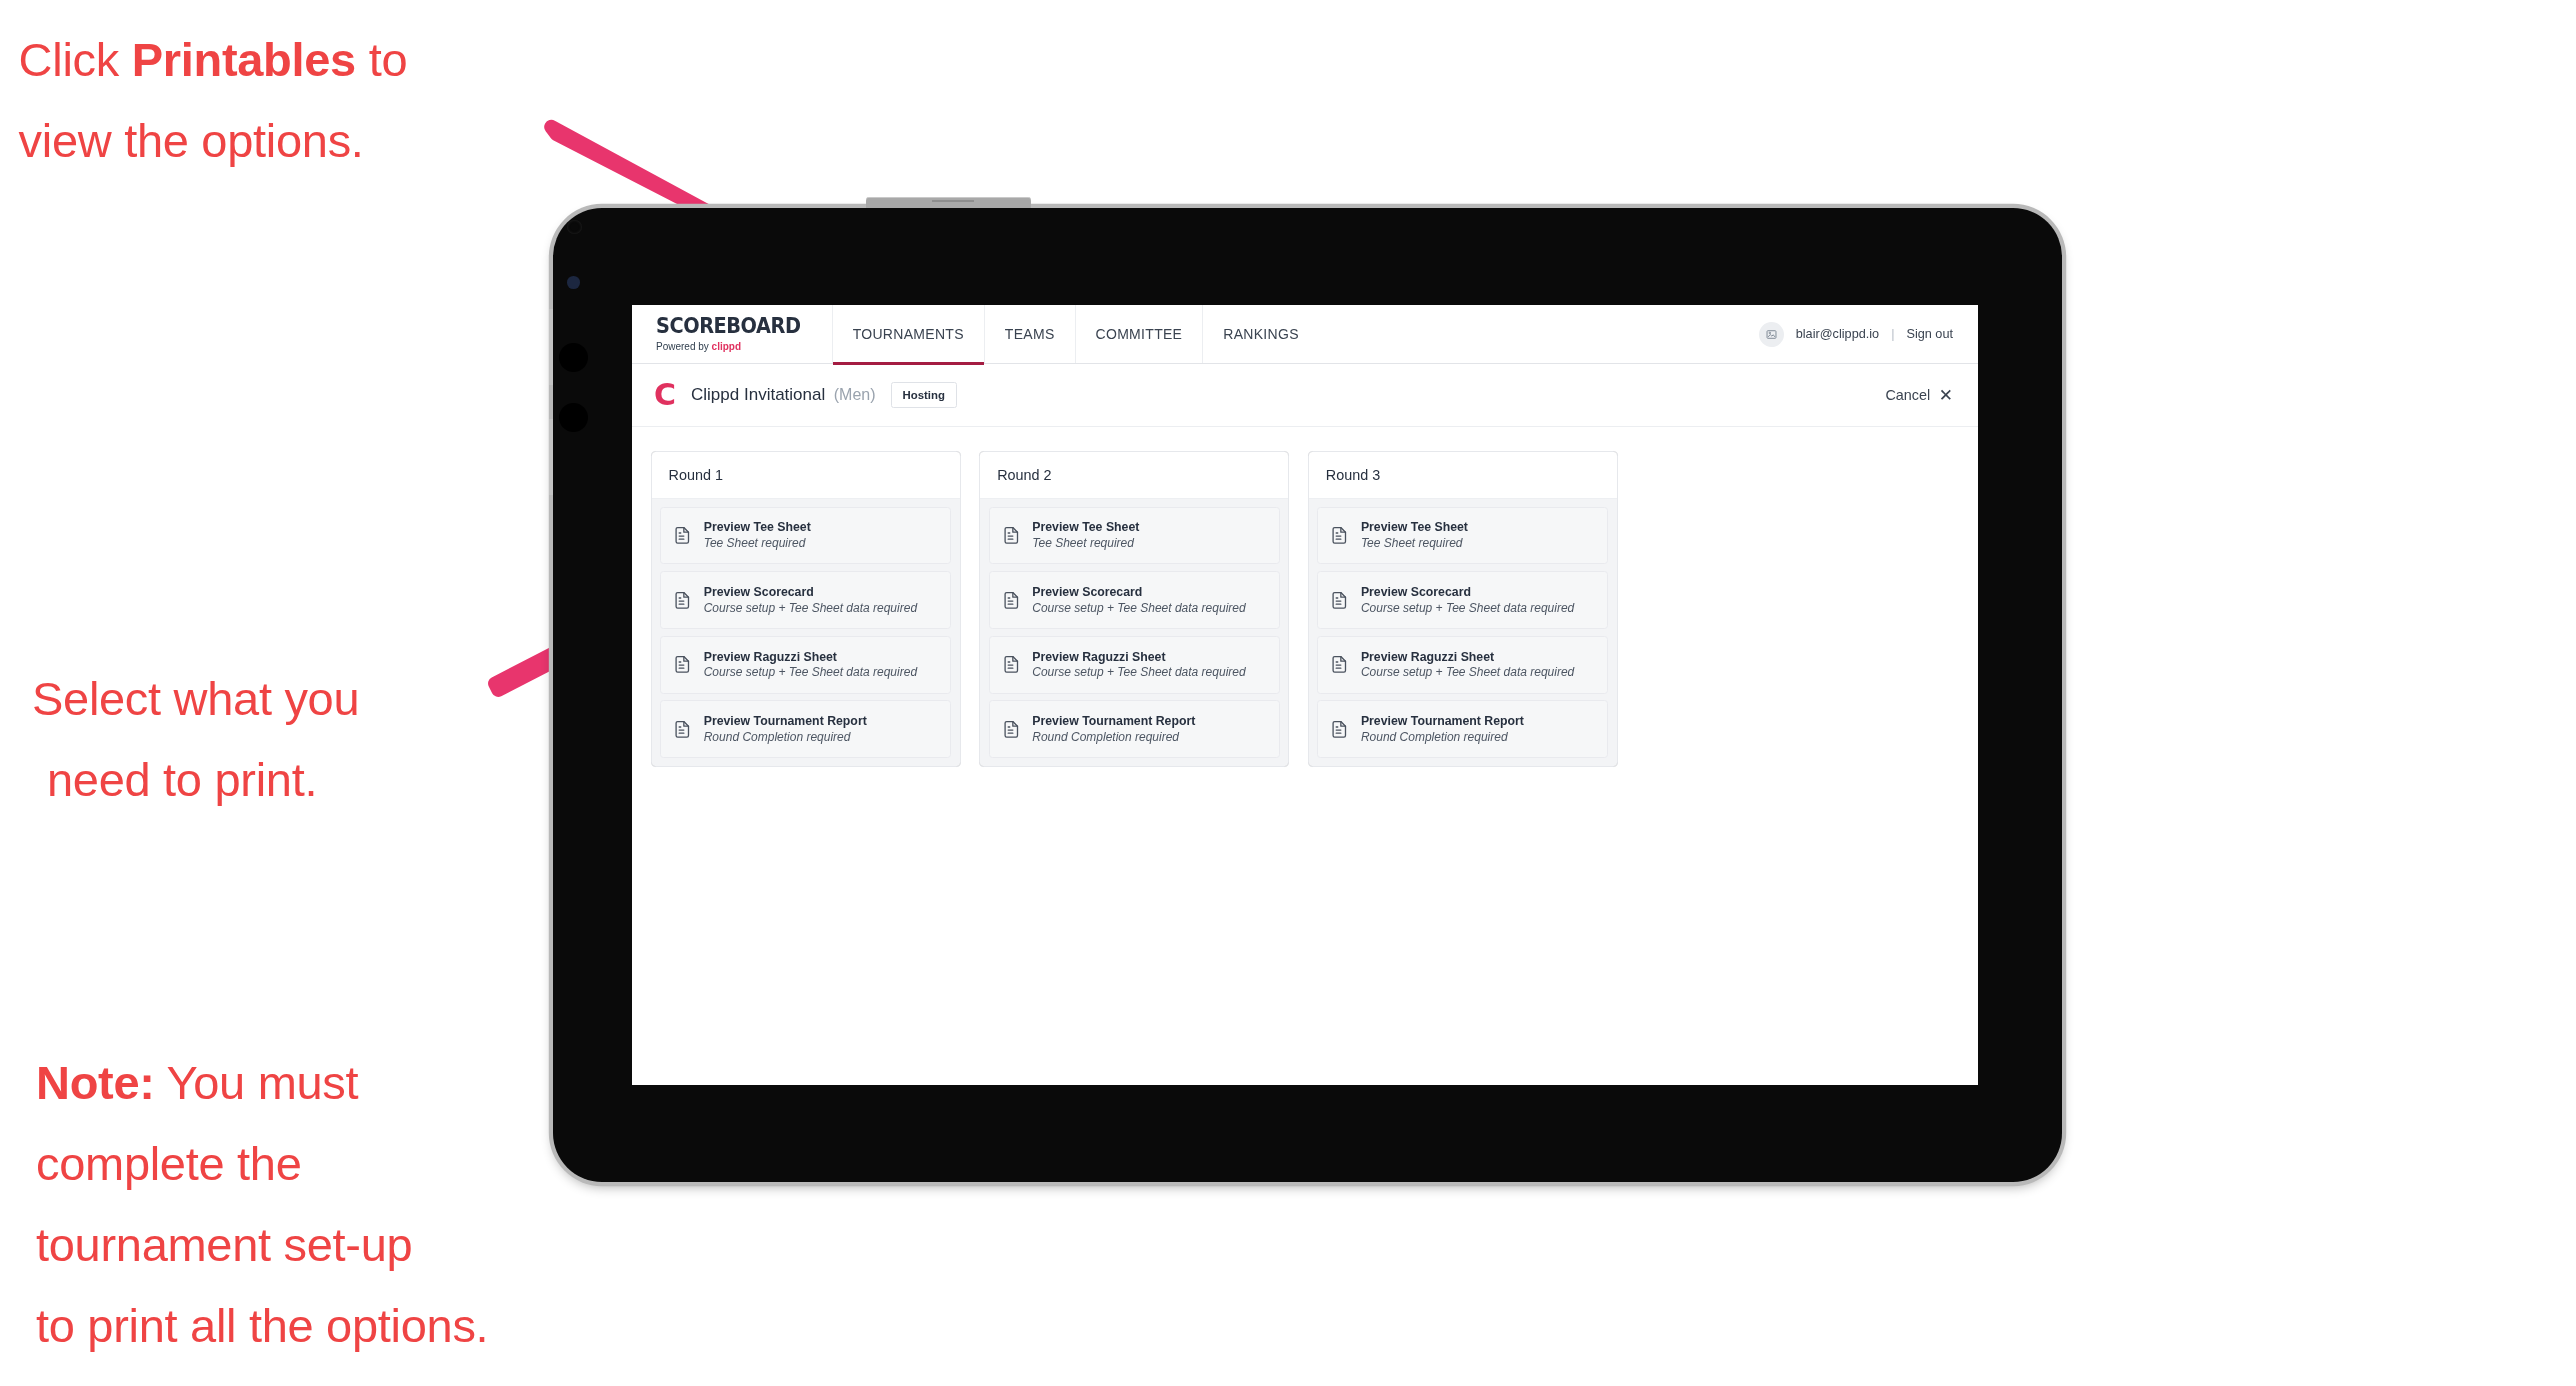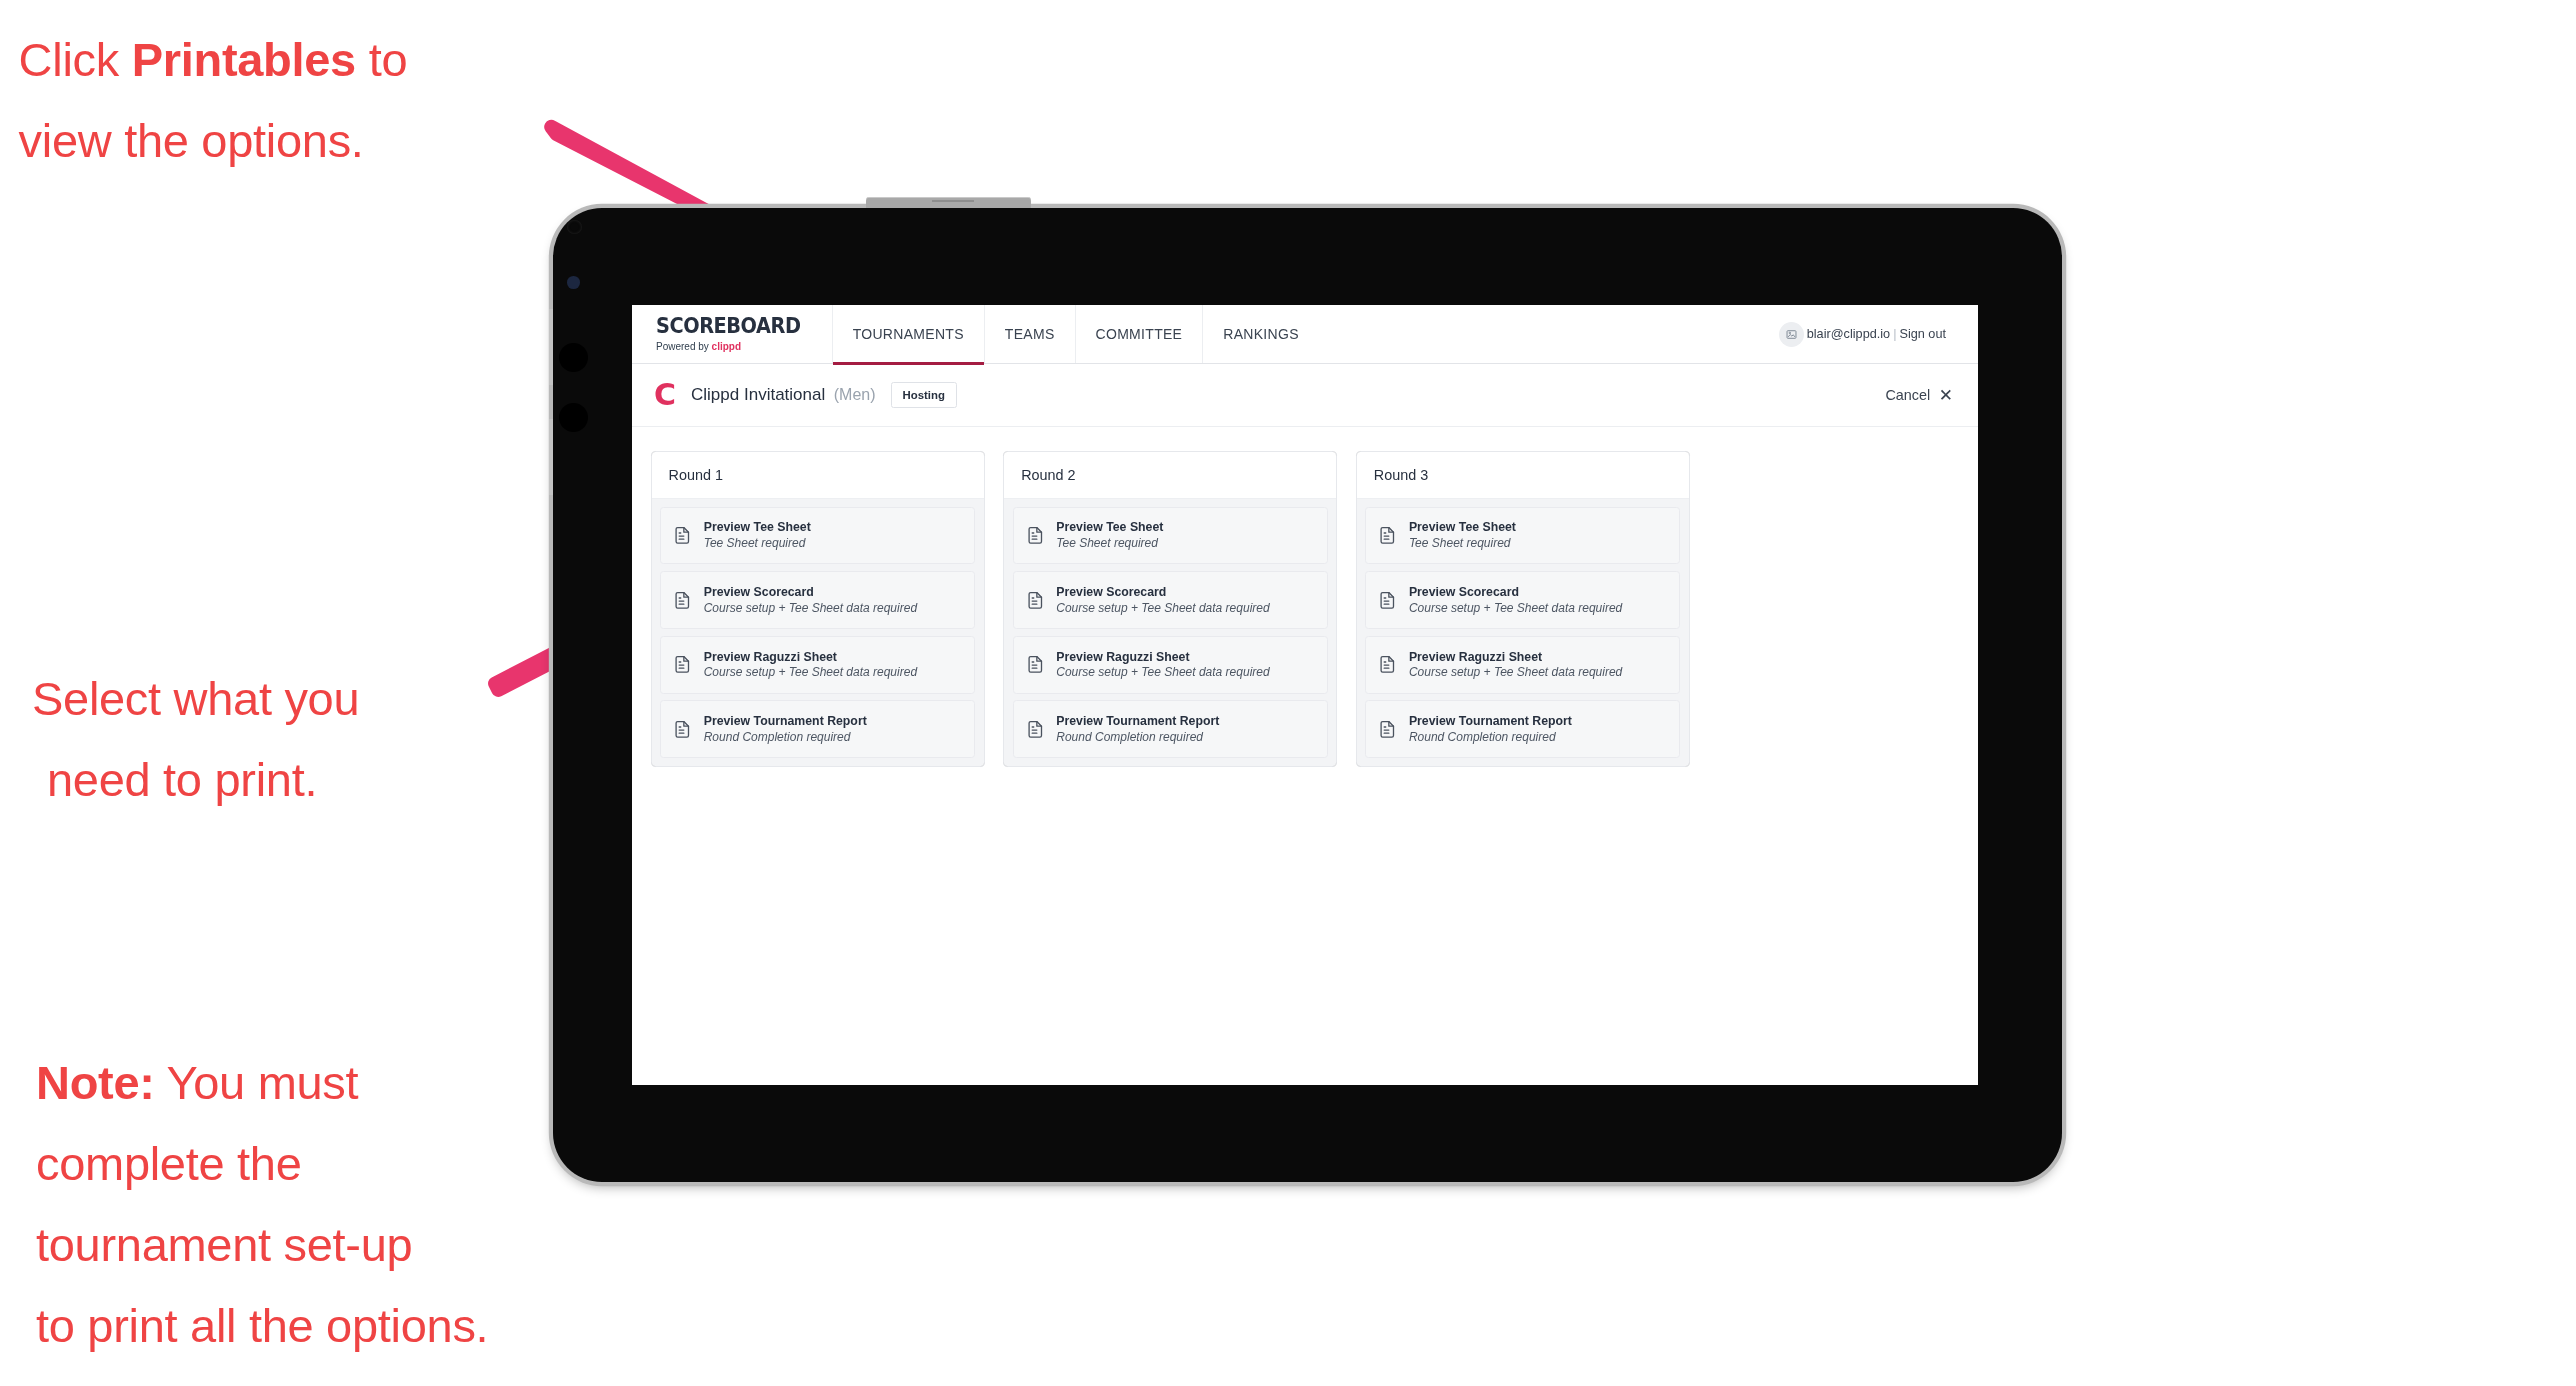--- a/index.html
+++ b/index.html
@@ -180,22 +180,22 @@
     position: absolute;
     left: 0; right: 0; bottom: -1.7px;
     height: 2.5px;
     background: #a41c42;
   }
 
   #topnav-right {
     margin-left: auto;
     display: flex;
     align-items: center;
-    gap: 3px;
-    padding-right: 32px;
+    gap: 12px;
+    padding-right: 25px;
     font-size: 12.7px;
     color: #3a4350;
     white-space: nowrap;
   }
   #avatar {
     width: 25px; height: 25px;
     border-radius: 50%;
     background: #eceef1;
     display: flex; align-items: center; justify-content: center;
     color: #7d8794;
@@ -277,21 +277,21 @@
 
   
   #content {
     padding: 24px 18.6px;
     display: flex;
     gap: 18.6px;
     align-items: flex-start;
     background: #ffffff;
   }
   .round-col {
-    width: 334px;
+    width: 310px;
     background: #a3a3a3;
     border: 0.8px solid #e6e8ec;
     border-radius: 4.2px;
     overflow: hidden;
   }
   .round-head {
     padding: 15px 17px;
     font-size: 14.4px;
     color: #27303f;
     background: #ffffff;

